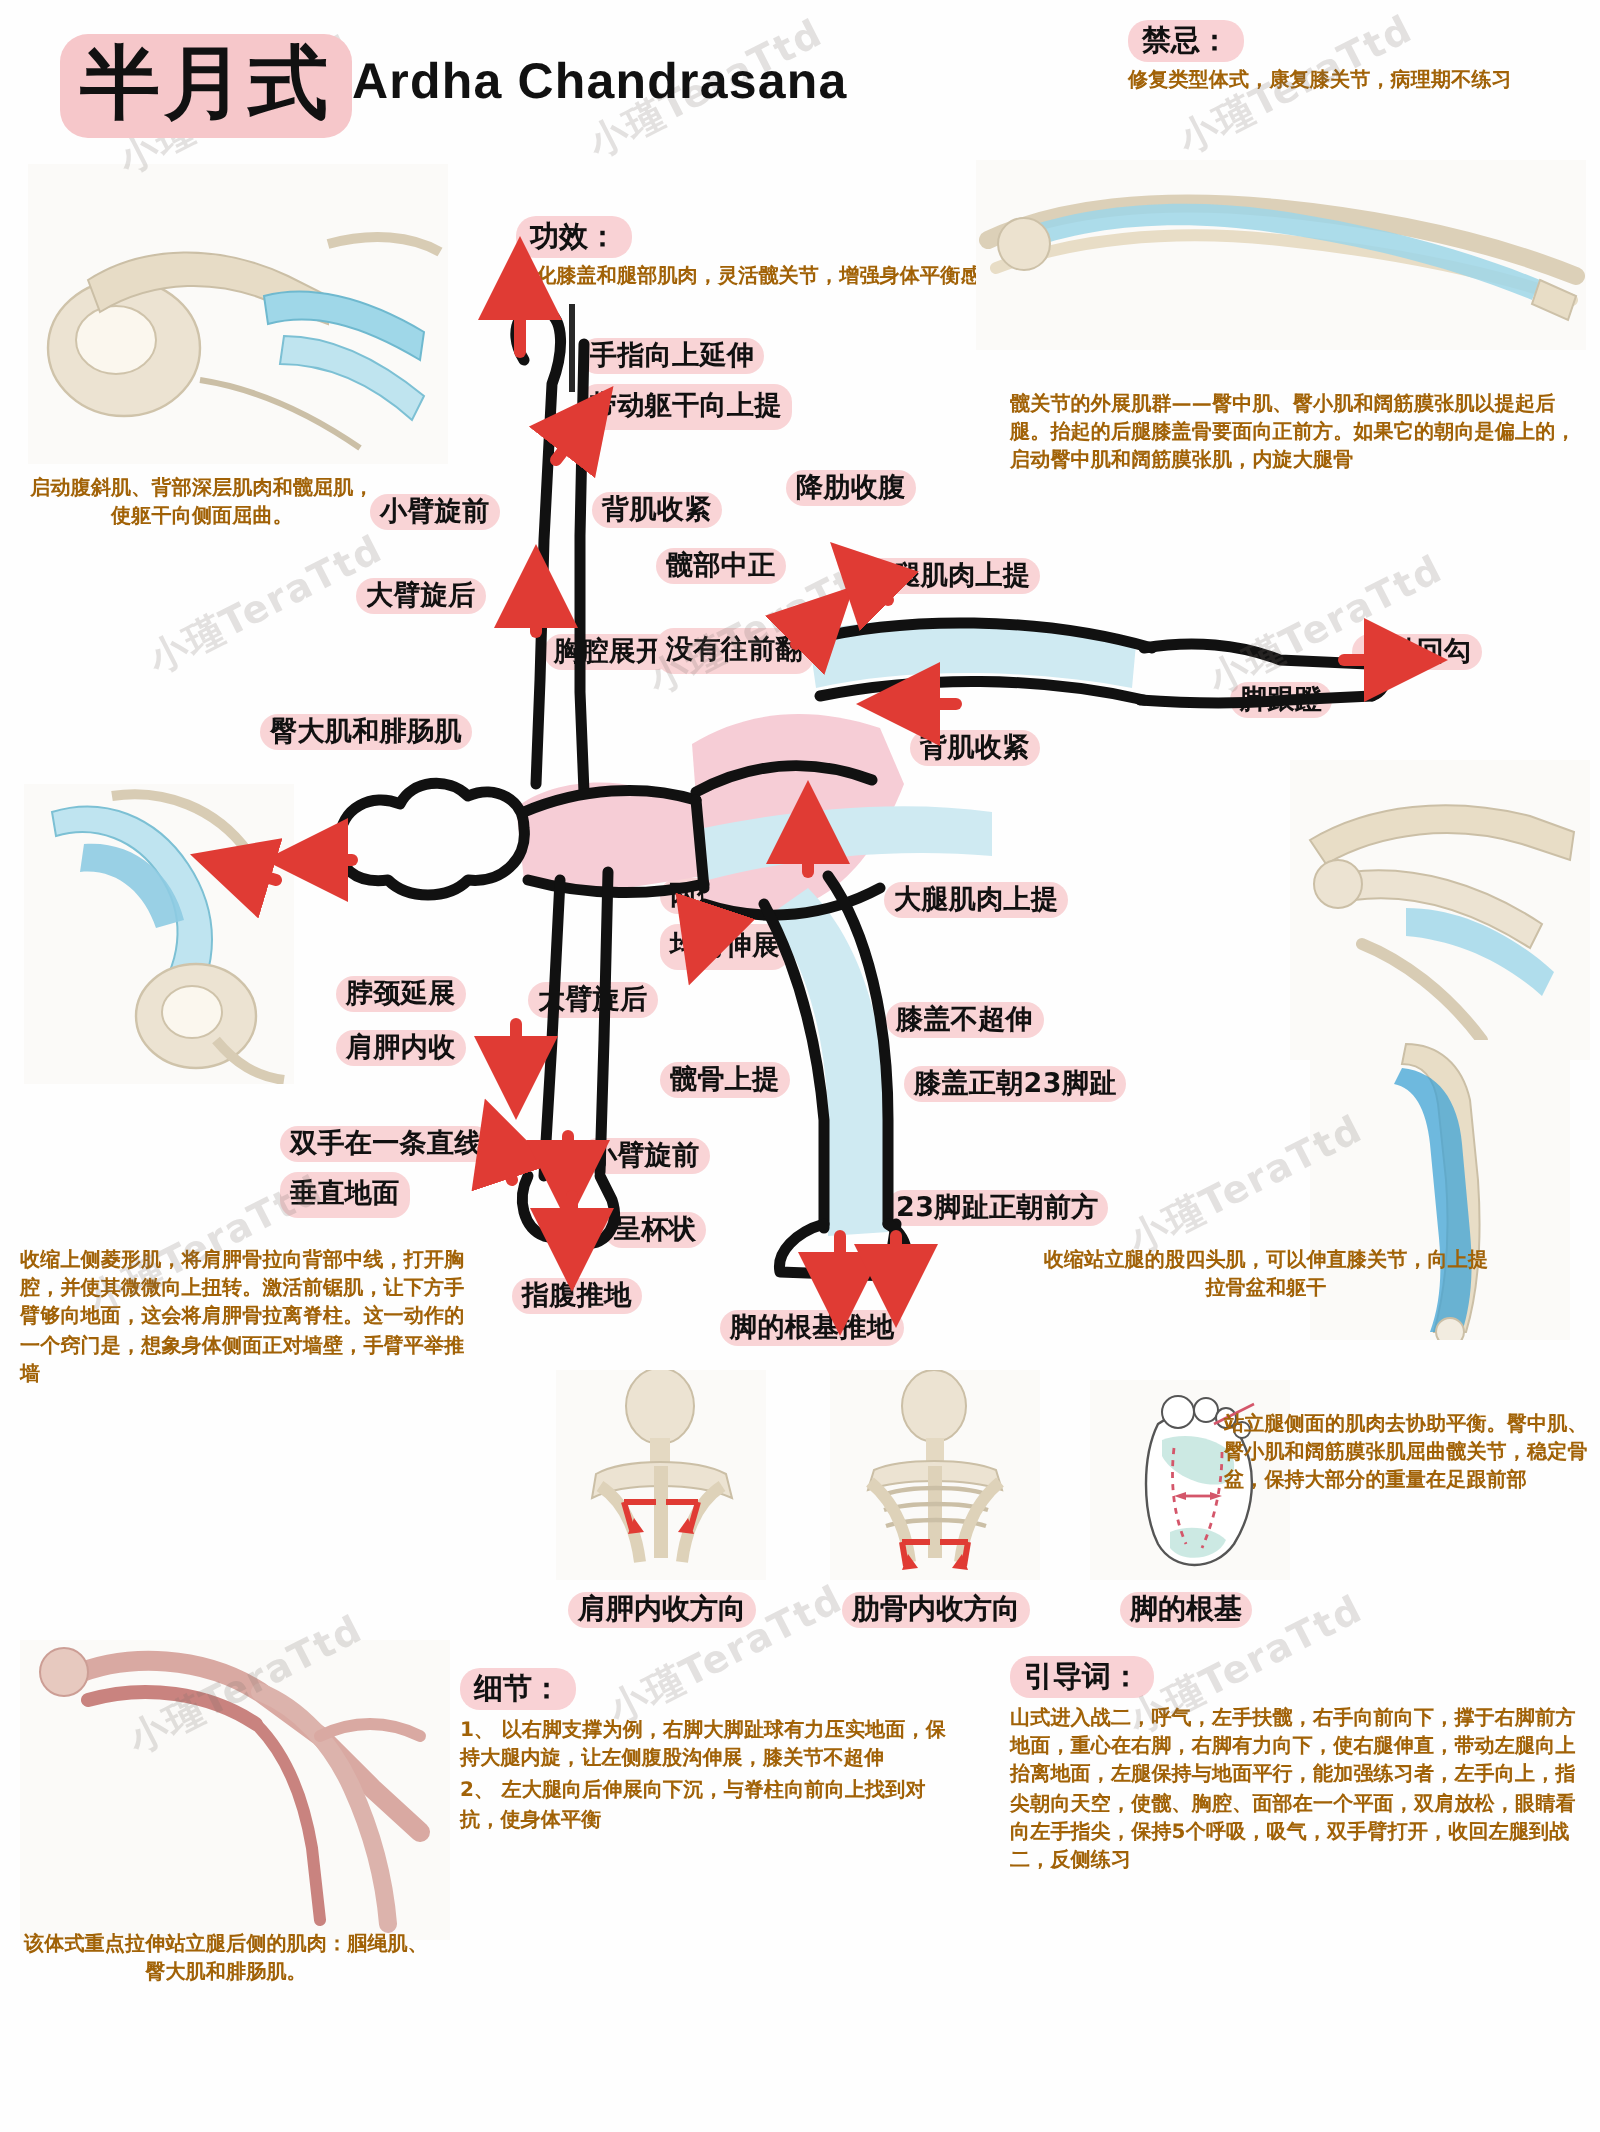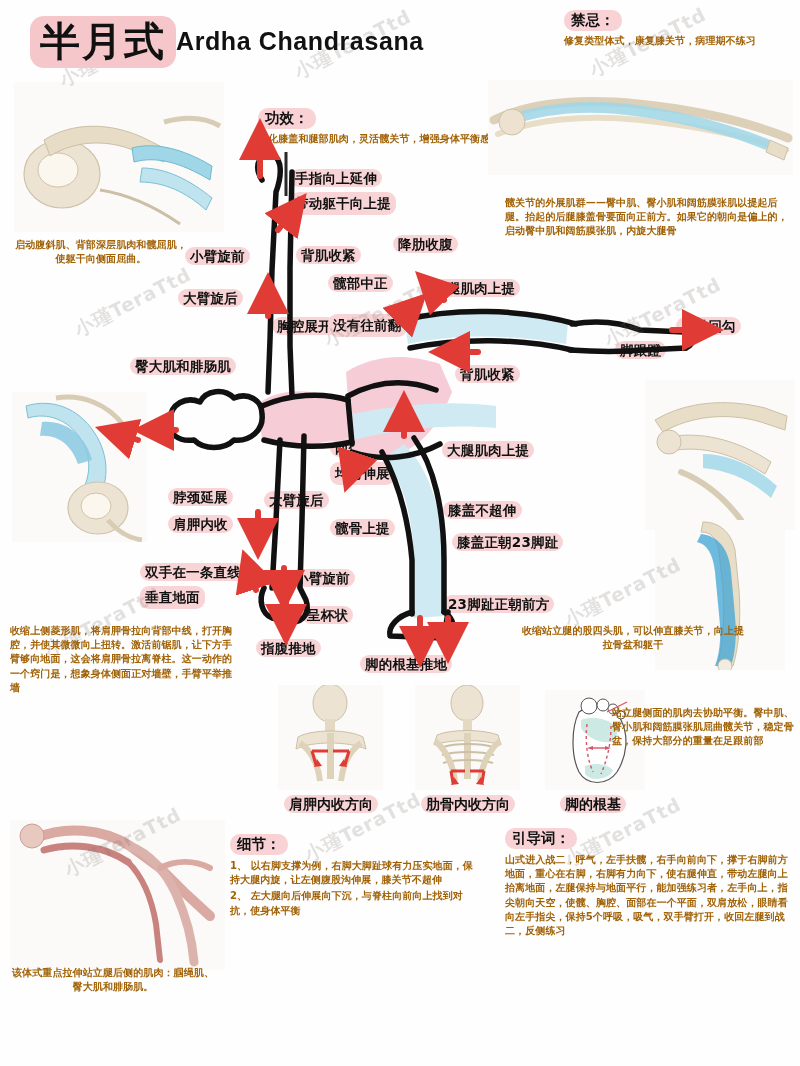--- a/index.html
+++ b/index.html
@@ -309,21 +309,21 @@
 <div class="abs lbl" style="left:615px;top:340px;"><span class="hl">脚跟蹬</span></div>
 <div class="abs lbl" style="left:455px;top:364px;"><span class="hl">背肌收紧</span></div>
 <div class="abs lbl" style="left:130px;top:356px;"><span class="hl">臀大肌和腓肠肌</span></div>
 <div class="abs lbl wrap" style="left:330px;top:438px;width:100px;">
   <span class="hl">两侧腰</span><br><span class="hl" style="margin-top:3px;display:inline-block;">均匀伸展</span>
 </div>
 <div class="abs lbl" style="left:442px;top:440px;"><span class="hl">大腿肌肉上提</span></div>
 <div class="abs lbl" style="left:168px;top:487px;"><span class="hl">脖颈延展</span></div>
 <div class="abs lbl" style="left:168px;top:514px;"><span class="hl">肩胛内收</span></div>
 <div class="abs lbl" style="left:264px;top:490px;"><span class="hl">大臂旋后</span></div>
-<div class="abs lbl" style="left:330px;top:518px;"><span class="hl">髋骨上提</span></div>
+<div class="abs lbl" style="left:330px;top:530px;"><span class="hl">髋骨上提</span></div>
 <div class="abs lbl" style="left:443px;top:500px;"><span class="hl">膝盖不超伸</span></div>
 <div class="abs lbl" style="left:452px;top:532px;"><span class="hl">膝盖正朝23脚趾</span></div>
 <div class="abs lbl wrap" style="left:140px;top:562px;width:140px;">
   <span class="hl">双手在一条直线</span><br><span class="hl" style="margin-top:3px;display:inline-block;">垂直地面</span>
 </div>
 <div class="abs lbl" style="left:290px;top:568px;"><span class="hl">小臂旋前</span></div>
 <div class="abs lbl" style="left:302px;top:605px;"><span class="hl">呈杯状</span></div>
 <div class="abs lbl" style="left:443px;top:594px;"><span class="hl">23脚趾正朝前方</span></div>
 <div class="abs lbl" style="left:256px;top:638px;"><span class="hl">指腹推地</span></div>
 <div class="abs lbl" style="left:360px;top:654px;"><span class="hl">脚的根基推地</span></div>

